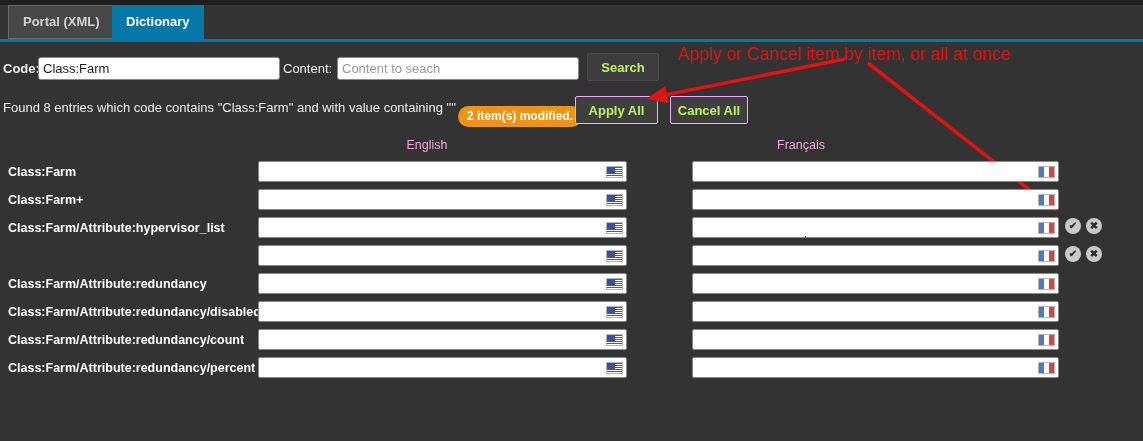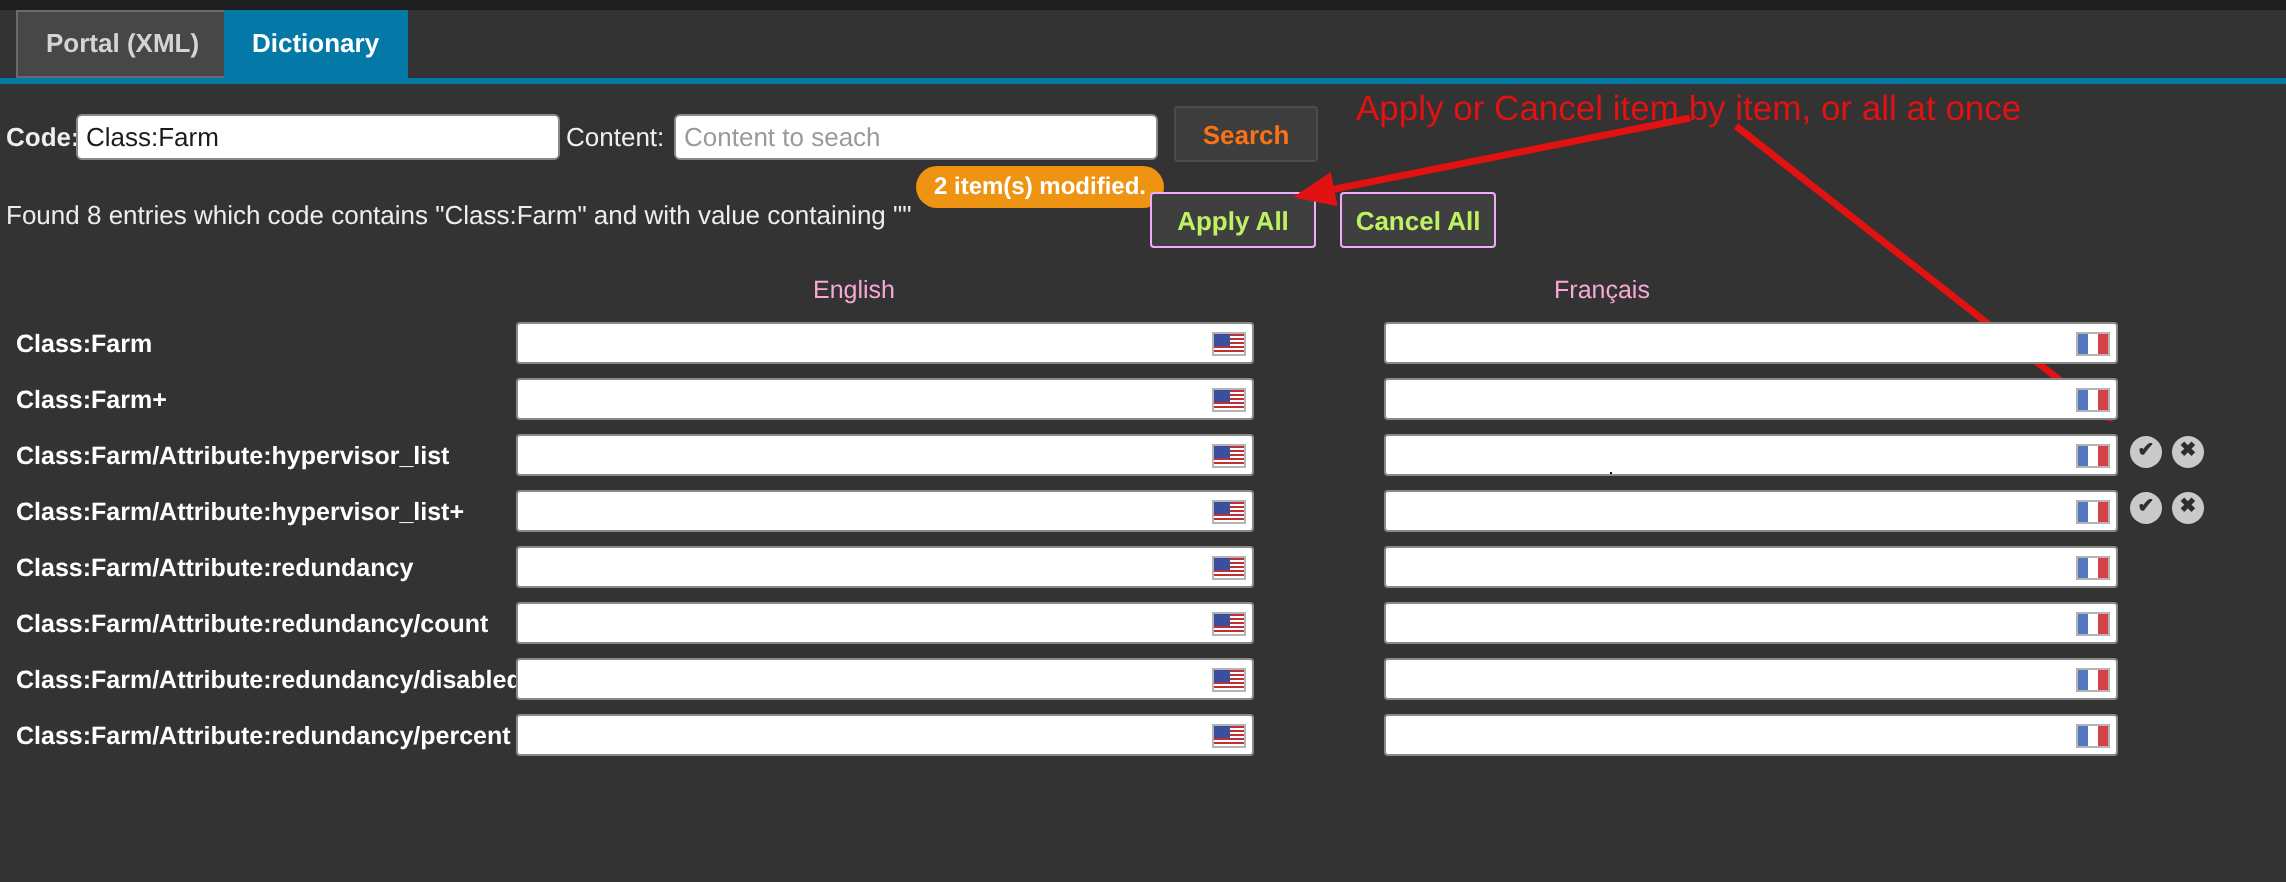--- a/index.html
+++ b/index.html
@@ -33,30 +33,30 @@
   }
   .tinput::placeholder { color:#9a9a9a; }
   #code-input { left:38px; }
   #content-input { left:337px; }
   .btn {
     position:absolute; border-radius:2px; font-family:"Liberation Sans", sans-serif;
     font-weight:bold; font-size:13px; text-align:center; cursor:pointer;
   }
   #search-btn {
     left:587px; top:53px; width:72px; height:28px;
-    background:#3d3d3d; border:1px solid #4c4c4c; color:#f97316;
+    background:#3d3d3d; border:1px solid #4c4c4c; color:#bef264;
   }
   .abtn { background:#3f3f3f; border:1px solid #f0abfc; color:#bef264; }
   #apply-all  { left:575px; top:96px; width:83px; height:28px; }
   #cancel-all { left:670px; top:96px; width:78px; height:28px; }
 
   
   .summary { position:absolute; left:3px; top:100px; font-size:13px; color:#ededed;text-align:right; }
   .badge {
-    position:absolute; left:458px; top:83px; height:21px; line-height:21px;
+    position:absolute; left:458px; top:106px; height:21px; line-height:21px;
     padding:0 9px; border-radius:11px; background:var(--badge-orange);
     color:#ffffff; font-weight:bold; font-size:12px;
   }
 
   
   .annotation { position:absolute; left:678px; top:44px; font-size:17.5px; color:var(--annotation-red); }
   .arrows { position:absolute; left:0; top:0; width:1143px; height:441px; pointer-events:none; }
   .arrows line { stroke:var(--annotation-red); stroke-width:3.5; }
   .arrows marker path { fill:var(--annotation-red); }
 
@@ -175,21 +175,20 @@
       </div>
       <div class="tbox tbox-fr caret">
         <span class="tval">Hyperviseurs </span>
         <span class="flag flag-fr"></span>
       </div>
       <span class="cicon cicon-apply">✔</span>
       <span class="cicon cicon-cancel">✖</span>
     </div>
 
     <div class="trow">
-      <span class="rlabel">Class:Farm/Attribute:hypervisor_list+</span>
       <div class="tbox tbox-en">
         <span class="tval">All the hypervisors that compose this farm</span>
         <span class="flag flag-us"></span>
       </div>
       <div class="tbox tbox-fr">
         <span class="tval">Tous les hyperviseurs composant ce cluster</span>
         <span class="flag flag-fr"></span>
       </div>
       <span class="cicon cicon-apply">✔</span>
       <span class="cicon cicon-cancel">✖</span>
@@ -202,46 +201,46 @@
         <span class="flag flag-us"></span>
       </div>
       <div class="tbox tbox-fr">
         <span class="tval">Haute disponibilité</span>
         <span class="flag flag-fr"></span>
       </div>
 
     </div>
 
     <div class="trow">
+      <span class="rlabel">Class:Farm/Attribute:redundancy/disabled</span>
+      <div class="tbox tbox-en">
+        <span class="tval">The farm is up if all the hypervisors are up</span>
+        <span class="flag flag-us"></span>
+      </div>
+      <div class="tbox tbox-fr">
+        <span class="tval">Le vCluster est opérationnel si tous les hyperviseurs qui le compos</span>
+        <span class="flag flag-fr"></span>
+      </div>
+
+    </div>
+
+    <div class="trow">
       <span class="rlabel">Class:Farm/Attribute:redundancy/count</span>
       <div class="tbox tbox-en">
         <span class="tval">The farm is up if at least %1$s hypervisor(s) is(are) up</span>
         <span class="flag flag-us"></span>
       </div>
       <div class="tbox tbox-fr">
         <span class="tval">Nombre minimal d'hyperviseurs pour que le vCluster soit opération</span>
         <span class="flag flag-fr"></span>
       </div>
 
     </div>
 
     <div class="trow">
-      <span class="rlabel">Class:Farm/Attribute:redundancy/disabled</span>
-      <div class="tbox tbox-en">
-        <span class="tval">The farm is up if all the hypervisors are up</span>
-        <span class="flag flag-us"></span>
-      </div>
-      <div class="tbox tbox-fr">
-        <span class="tval">Le vCluster est opérationnel si tous les hyperviseurs qui le compos</span>
-        <span class="flag flag-fr"></span>
-      </div>
-
-    </div>
-
-    <div class="trow">
       <span class="rlabel">Class:Farm/Attribute:redundancy/percent</span>
       <div class="tbox tbox-en">
         <span class="tval">The farm is up if at least %1$s %% of the hypervisors are up</span>
         <span class="flag flag-us"></span>
       </div>
       <div class="tbox tbox-fr">
         <span class="tval">Pourcentage minimal d'hyperviseurs pour que le vCluster soit opér</span>
         <span class="flag flag-fr"></span>
       </div>
 

